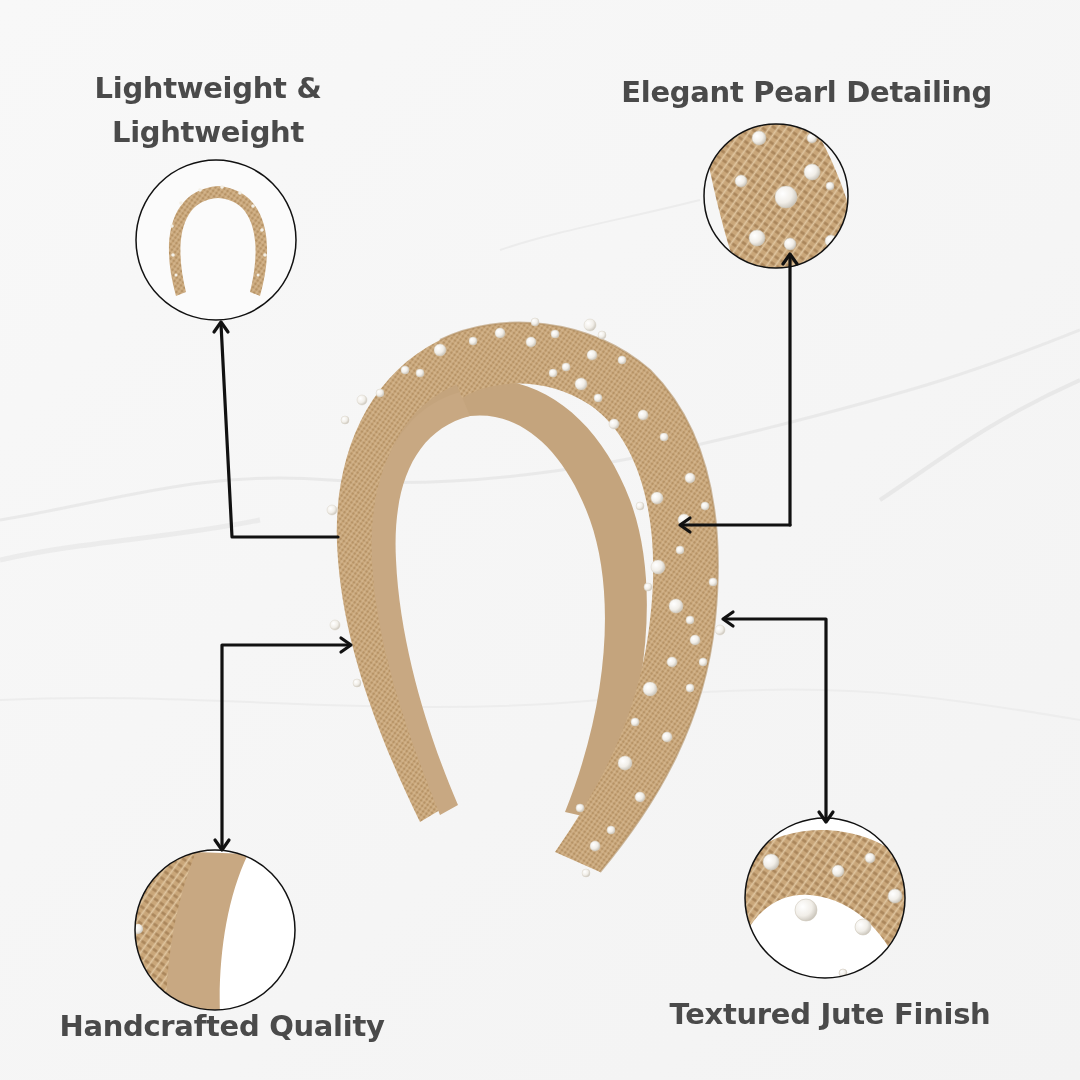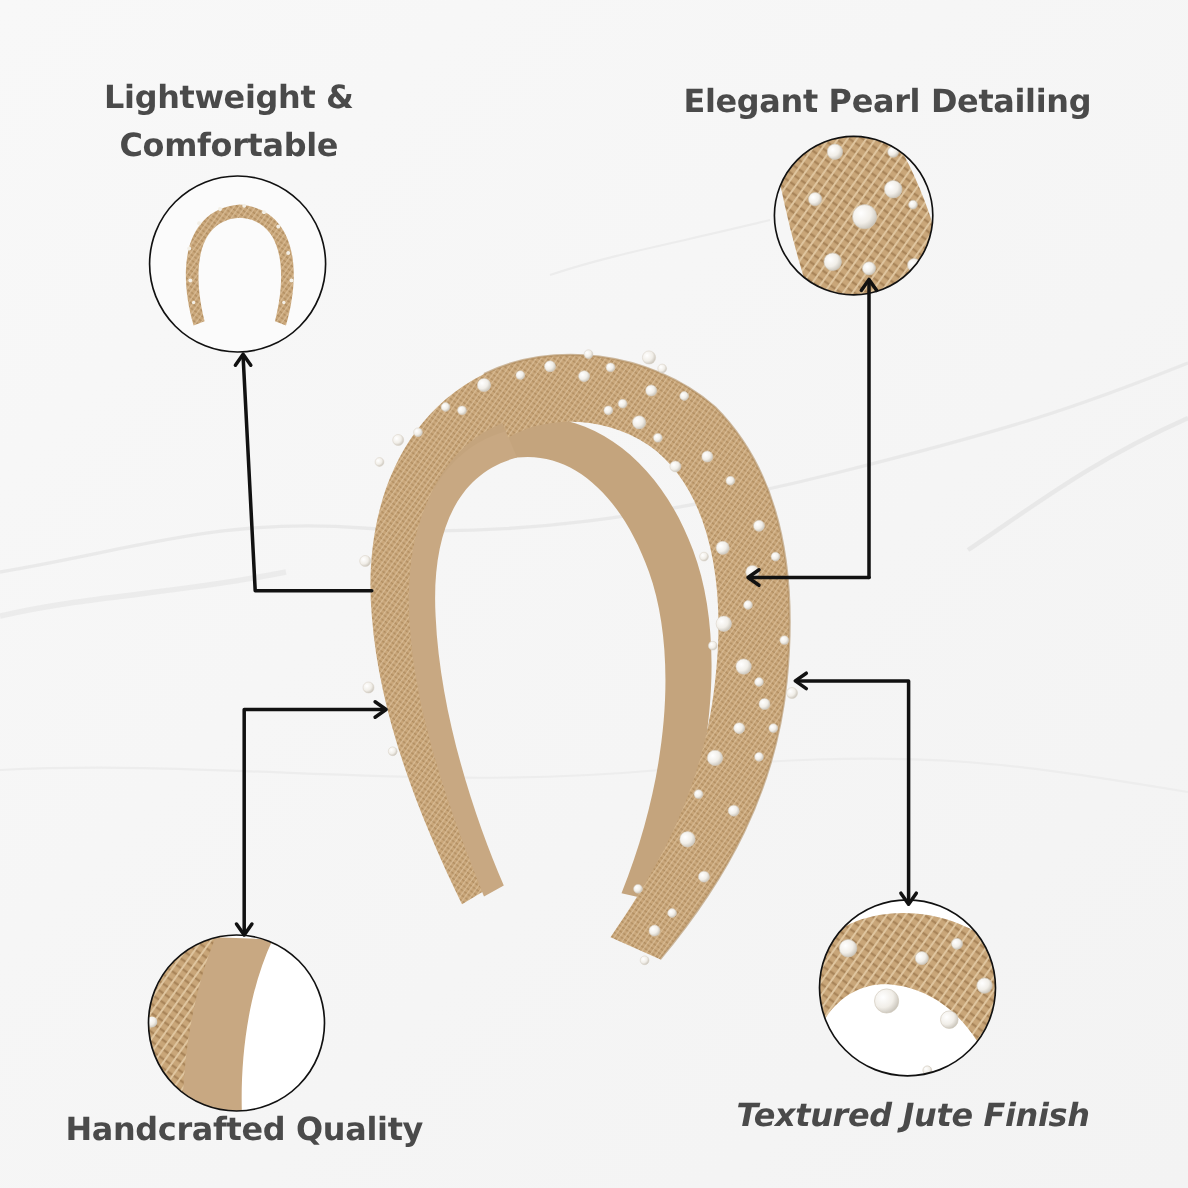--- a/index.html
+++ b/index.html
@@ -10,21 +10,21 @@
   }
   .canvas { position: absolute; left: 0; top: 0; width: 1080px; height: 920px; }
   .label {
     position: absolute; color: #4a4a4a; font-weight: bold;
     font-size: 29px; line-height: 44px; text-align: center; letter-spacing: -0.3px;
     white-space: nowrap;
   }
   #lbl-tl { left: 58px; top: 66px; width: 300px; }
   #lbl-tr { left: 560px; top: 70px; width: 432px; text-align: right; }
   #lbl-bl { left: 30px; top: 1004px; width: 384px; }
-  #lbl-br { left: 640px; top: 992px; width: 380px; font-style: italic; }
+  #lbl-br { left: 640px; top: 992px; width: 380px; }
   svg.art { position: absolute; left: 0; top: 0; }
 </style>
 </head>
 <body>
 
 <div class="canvas">
 
   <svg class="art" width="1080" height="1080" viewBox="0 0 1080 1080">
     <defs>
       <pattern id="weave" width="8" height="8" patternUnits="userSpaceOnUse" patternTransform="rotate(35)">
@@ -234,18 +234,18 @@
       <g>
         <path d="M826 820 L826 619 L725 619"></path>
         <path d="M733 612 L723 619 L733 626"></path>
         <path d="M819 812 L826 822 L833 812"></path>
       </g>
     </g>
   </svg>
 
   <div class="label" id="lbl-tl">
     <div>Lightweight &amp;</div>
-    <div>Comfortable</div>
+    <div>Lightweight</div>
   </div>
   <div class="label" id="lbl-tr">Elegant Pearl Detailing</div>
   <div class="label" id="lbl-bl">Handcrafted Quality</div>
   <div class="label" id="lbl-br">Textured Jute Finish</div>
 </div>
 
 </body></html>

